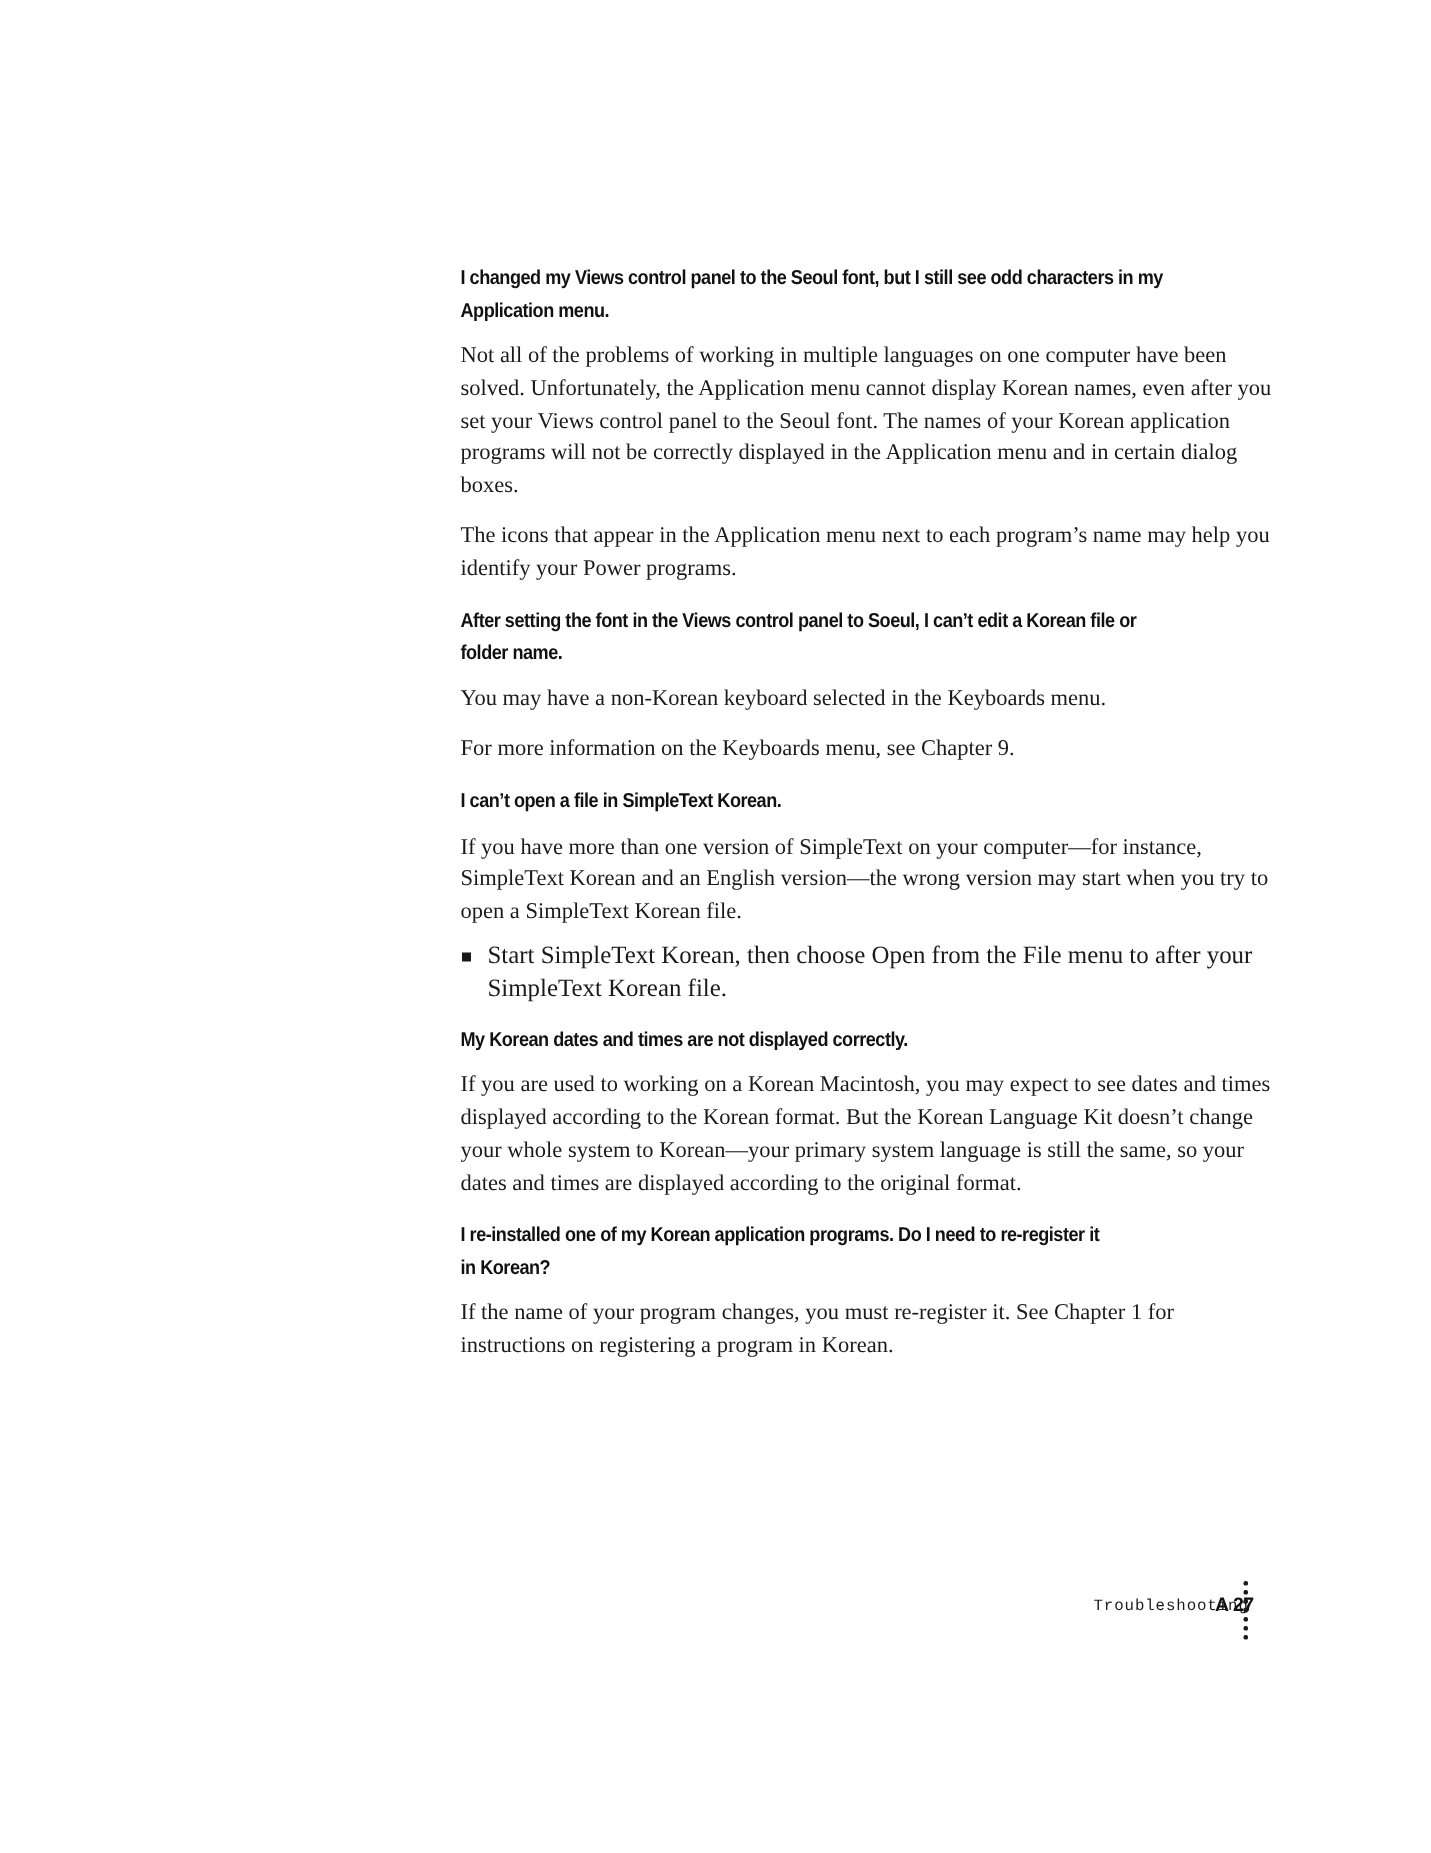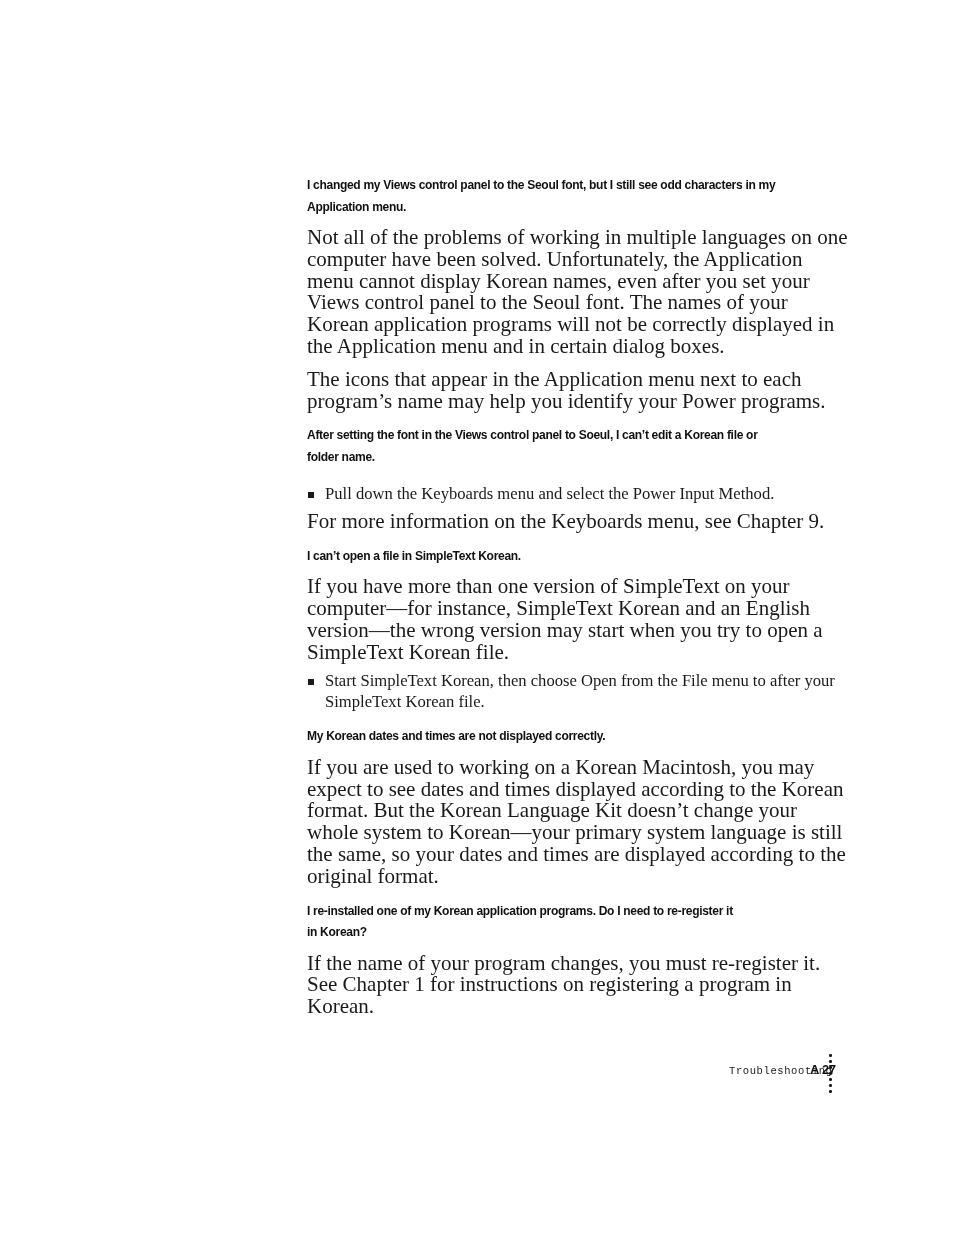--- a/index.html
+++ b/index.html
@@ -27,21 +27,21 @@
       line-height: 21.5px;
       letter-spacing: -0.35px;
       transform: scaleX(0.9);
       transform-origin: left top;
       width: 600px;
       margin: 0;
       color: #111;
     }
     .para {
       font-family: "Liberation Serif", serif;
-      font-size: 21px;
+      font-size: 15px;
       line-height: 21.8px;
       margin: 0;
       color: #1a1a1a;
     }
     .bullet {
       position: relative;
       padding-left: 18px;
       font-family: "Liberation Serif", serif;
       font-size: 16.6px;
       line-height: 21.8px;
@@ -113,25 +113,22 @@
   </div>
 
   <div class="gap-before-heading"></div>
 
   <div>
     <div class="heading">
       <div>After setting the font in the Views control panel to Soeul, I can’t edit a Korean file or</div>
       <div>folder name.</div>
     </div>
     <div class="gap-after-heading"></div>
+    <p class="para">You may have a non-Korean keyboard selected in the Keyboards menu.</p>
     <div class="gap-small"></div>
-    <div class="bullet">
-      <span class="square"></span>
-      <span>Pull down the Keyboards menu and select the Power Input Method.</span>
-    </div>
     <div class="gap-small"></div>
     <p class="para">For more information on the Keyboards menu, see Chapter 9.</p>
   </div>
 
   <div class="gap-before-heading"></div>
 
   <div>
     <div class="heading">
       <div>I can’t open a file in SimpleText Korean.</div>
     </div>

